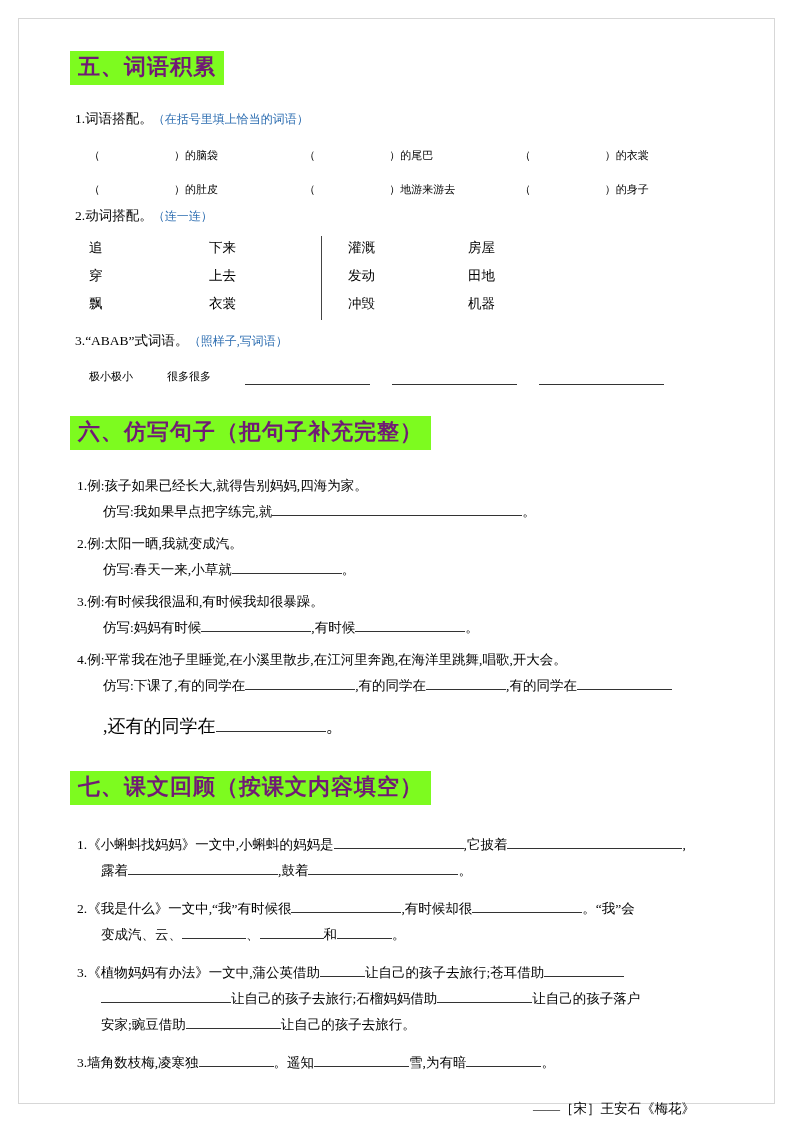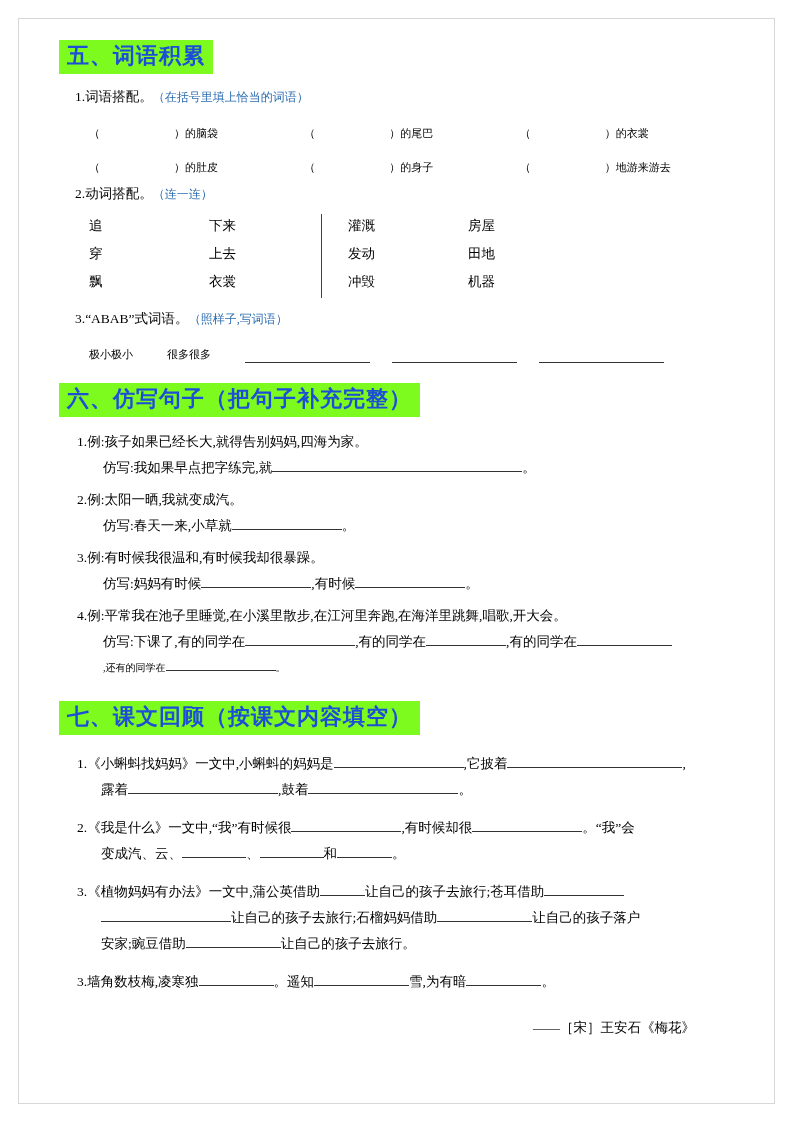--- a/index.html
+++ b/index.html
@@ -33,27 +33,27 @@
   .content {
     position: absolute;
     left: 55px;
     top: 36px;
     width: 680px;
   }
   
   .sec-head {
     display: inline-block;
     background: #7dfb1f;
-    color: #1d4ed8;
+    color: #701a75;
     font-family: "DejaVu Sans", "Liberation Sans", sans-serif;
     font-weight: bold;
     font-size: 22px;
     line-height: 30px;
     padding: 1px 8px 3px 8px;
-    margin: 4px;
+    margin: 15px;
     letter-spacing: 1px;
   }
   .sec-wrap { margin-top: 6px; }
   .sec-wrap.first { margin-top: 0; }
 
   
   .item {
     font-size: 13.5px;
     line-height: 20px;
     margin: 9px 0 0 0;
@@ -131,21 +131,21 @@
     padding-left: 22px;
   }
   .ex .lbl { }
   .fang {
     font-size: 13.5px;
     line-height: 23px;
     margin-top: 4px;
     padding-left: 48px;
   }
   .fang b { font-weight: normal; }
-  .cont { padding-left: 48px; font-size: 10px; line-height: 23px; margin-top: 2px;}
+  .cont { padding-left: 48px; font-size: 18px; line-height: 23px; margin-top: 18px;}
 
   
   .q {
     font-size: 13.5px;
     line-height: 26px;
     margin-top: 12px;
     padding-left: 22px;
   }
   .q .l2 { padding-left: 24px; display:block; }
   .attr {
@@ -179,24 +179,24 @@
         <div class="paren-cell">
           <span class="par-open">（</span><span>）的衣裳</span>
         </div>
       </div>
 
       <div class="paren-row">
         <div class="paren-cell">
           <span class="par-open">（</span><span>）的肚皮</span>
         </div>
         <div class="paren-cell">
+          <span class="par-open">（</span><span>）地游来游去</span>
+        </div>
+        <div class="paren-cell">
           <span class="par-open">（</span><span>）的身子</span>
-        </div>
-        <div class="paren-cell">
-          <span class="par-open">（</span><span>）地游来游去</span>
         </div>
       </div>
 
       <div class="item">
         <span class="num">2.动词搭配。</span><span class="hint">（连一连）</span>
       </div>
 
       <div class="match">
         <div class="match-block">
           <div class="match-col">

